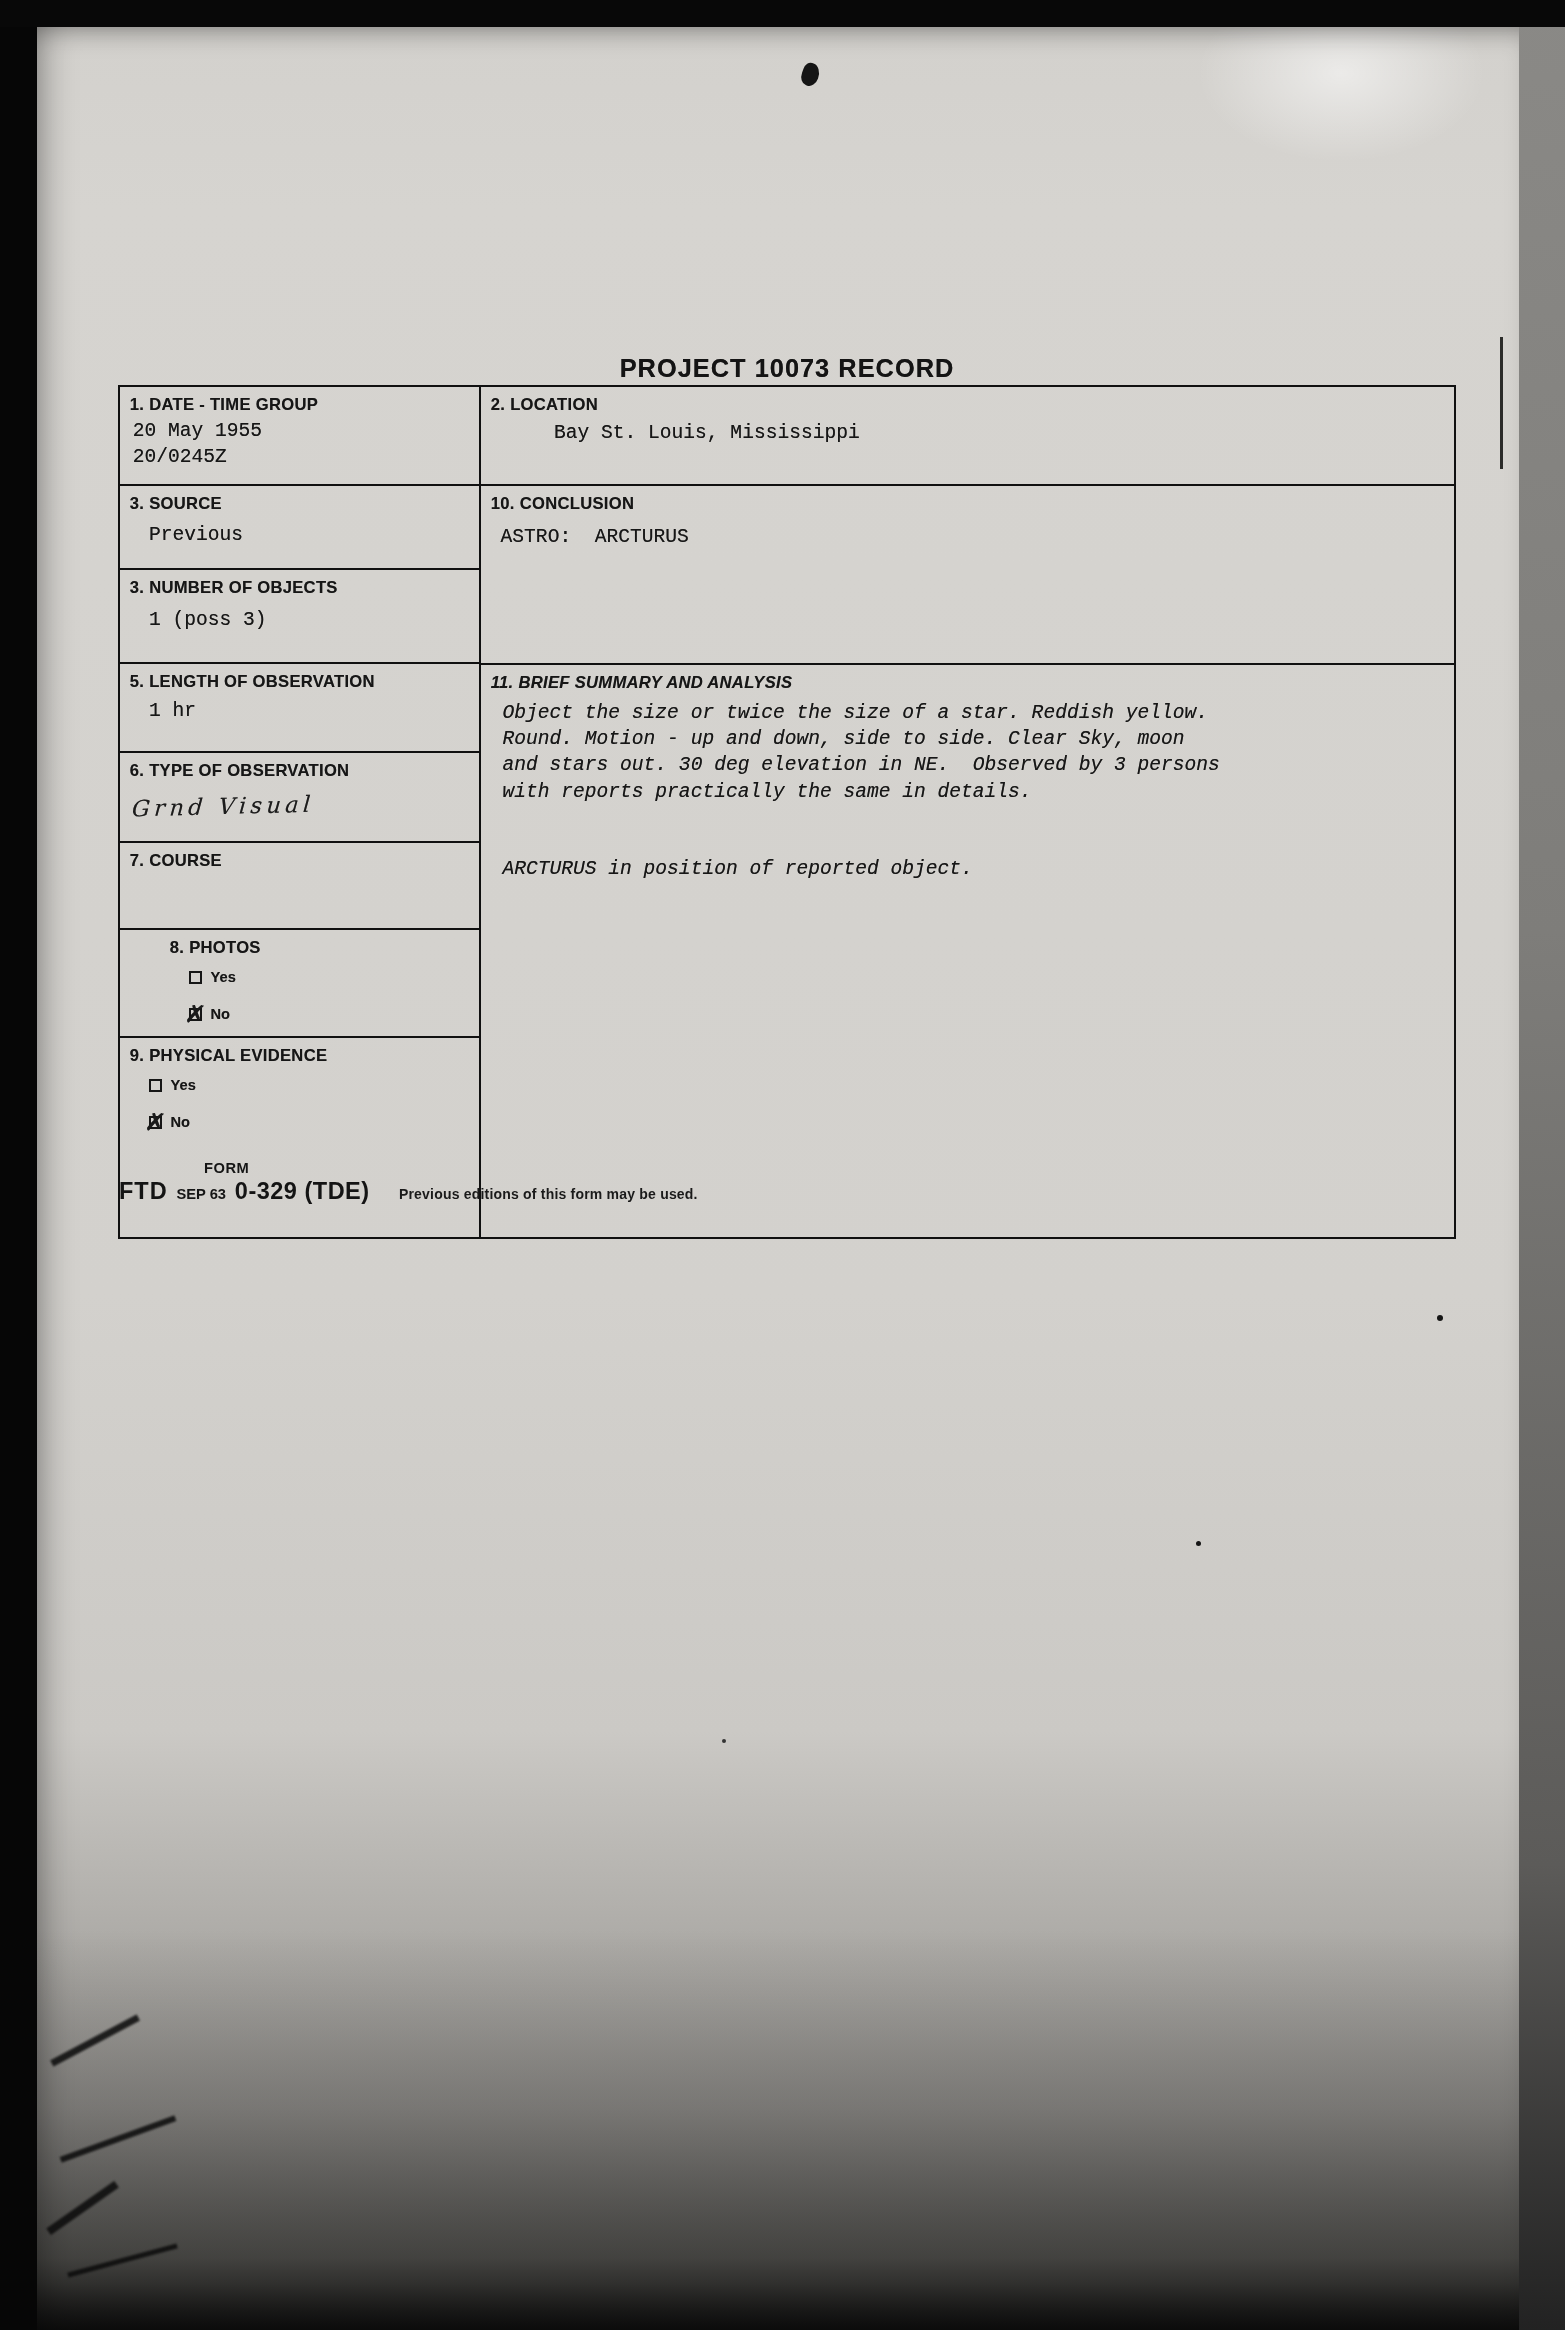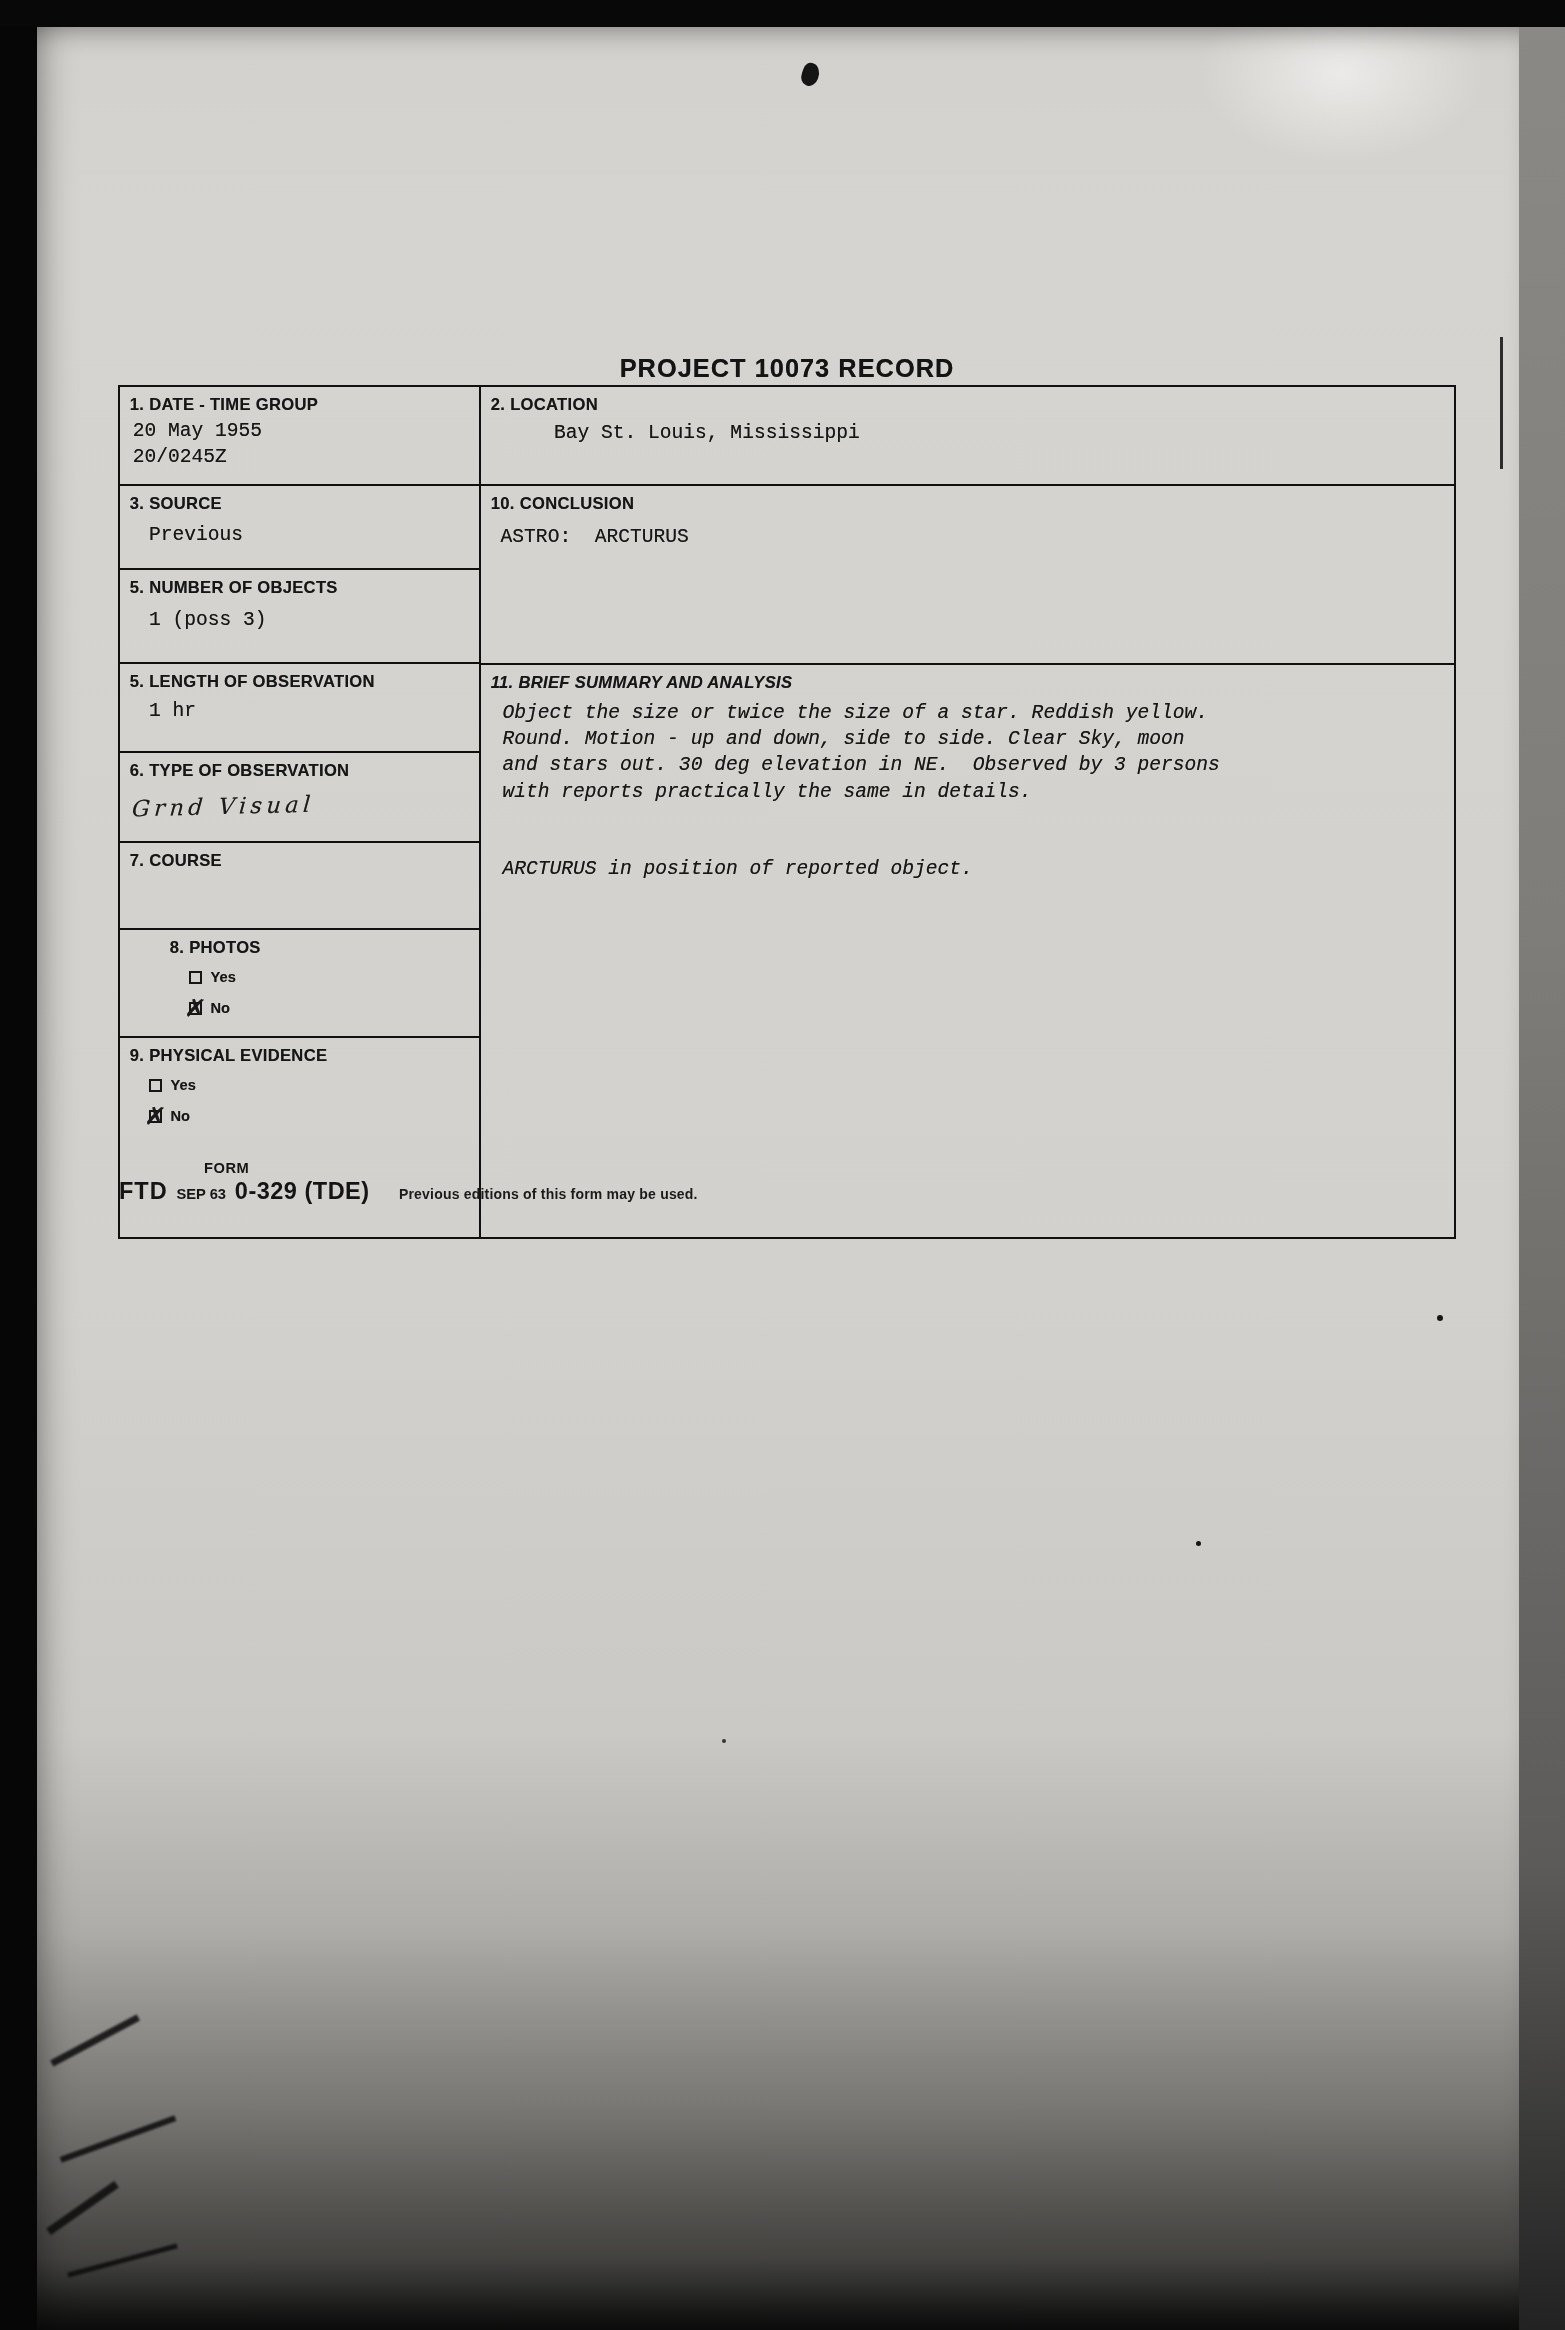--- a/index.html
+++ b/index.html
@@ -61,21 +61,21 @@
   .val-length    { margin:5.9px 0 0 29px; }
   .val-summary   { margin:6.8px 16.6px 0 21.5px; }
   .val-summary2  { margin:51px 16.6px 0 21.5px; }
 
   .handwriting {
     font-family:"DejaVu Serif", serif; font-style:italic; font-size:22.5px;
     color:#1c1c1c; letter-spacing:4.4px; margin:12.7px 0 0 11.7px;
     transform:rotate(-1.5deg) skewX(-6deg); display:inline-block;
     text-shadow:0 0 0.5px rgba(0,0,0,0.4);
   }
-  .checkbox-list { margin:11.7px 0 0 29px; display:flex; flex-direction:column; gap:15px; }
+  .checkbox-list { margin:11.7px 0 0 29px; display:flex; flex-direction:column; gap:21px; }
   .checkbox-item { display:flex; align-items:center; gap:8.8px; }
   .cb-box {
     width:12.7px; height:12.7px; border:2px solid #161616; position:relative; display:inline-block;
   }
   .cb-x {
     position:absolute; left:-5.9px; top:-10.8px; font-size:25.4px; color:#1a1a1a;
     font-family:"DejaVu Sans", sans-serif; transform:rotate(6deg);
     text-shadow:0 0 0.5px rgba(0,0,0,0.5);
   }
   .cb-label { font-weight:bold; font-size:14.7px; color:#161616; text-shadow:0 0 0.5px rgba(0,0,0,0.4); }
@@ -122,21 +122,21 @@
           <div class="typed val-date">20 May 1955
 20/0245Z</div>
         </div>
 
         <div class="row lr2">
           <div class="cell-label">3.  SOURCE</div>
           <div class="typed val-source">Previous</div>
         </div>
 
         <div class="row lr3">
-          <div class="cell-label">5.  NUMBER OF OBJECTS</div>
+          <div class="cell-label">3.  NUMBER OF OBJECTS</div>
           <div class="typed val-objects">1 (poss 3)</div>
         </div>
 
         <div class="row lr4">
           <div class="cell-label">5.  LENGTH OF OBSERVATION</div>
           <div class="typed val-length">1 hr</div>
         </div>
 
         <div class="row lr5">
           <div class="cell-label">6.  TYPE OF OBSERVATION</div>

